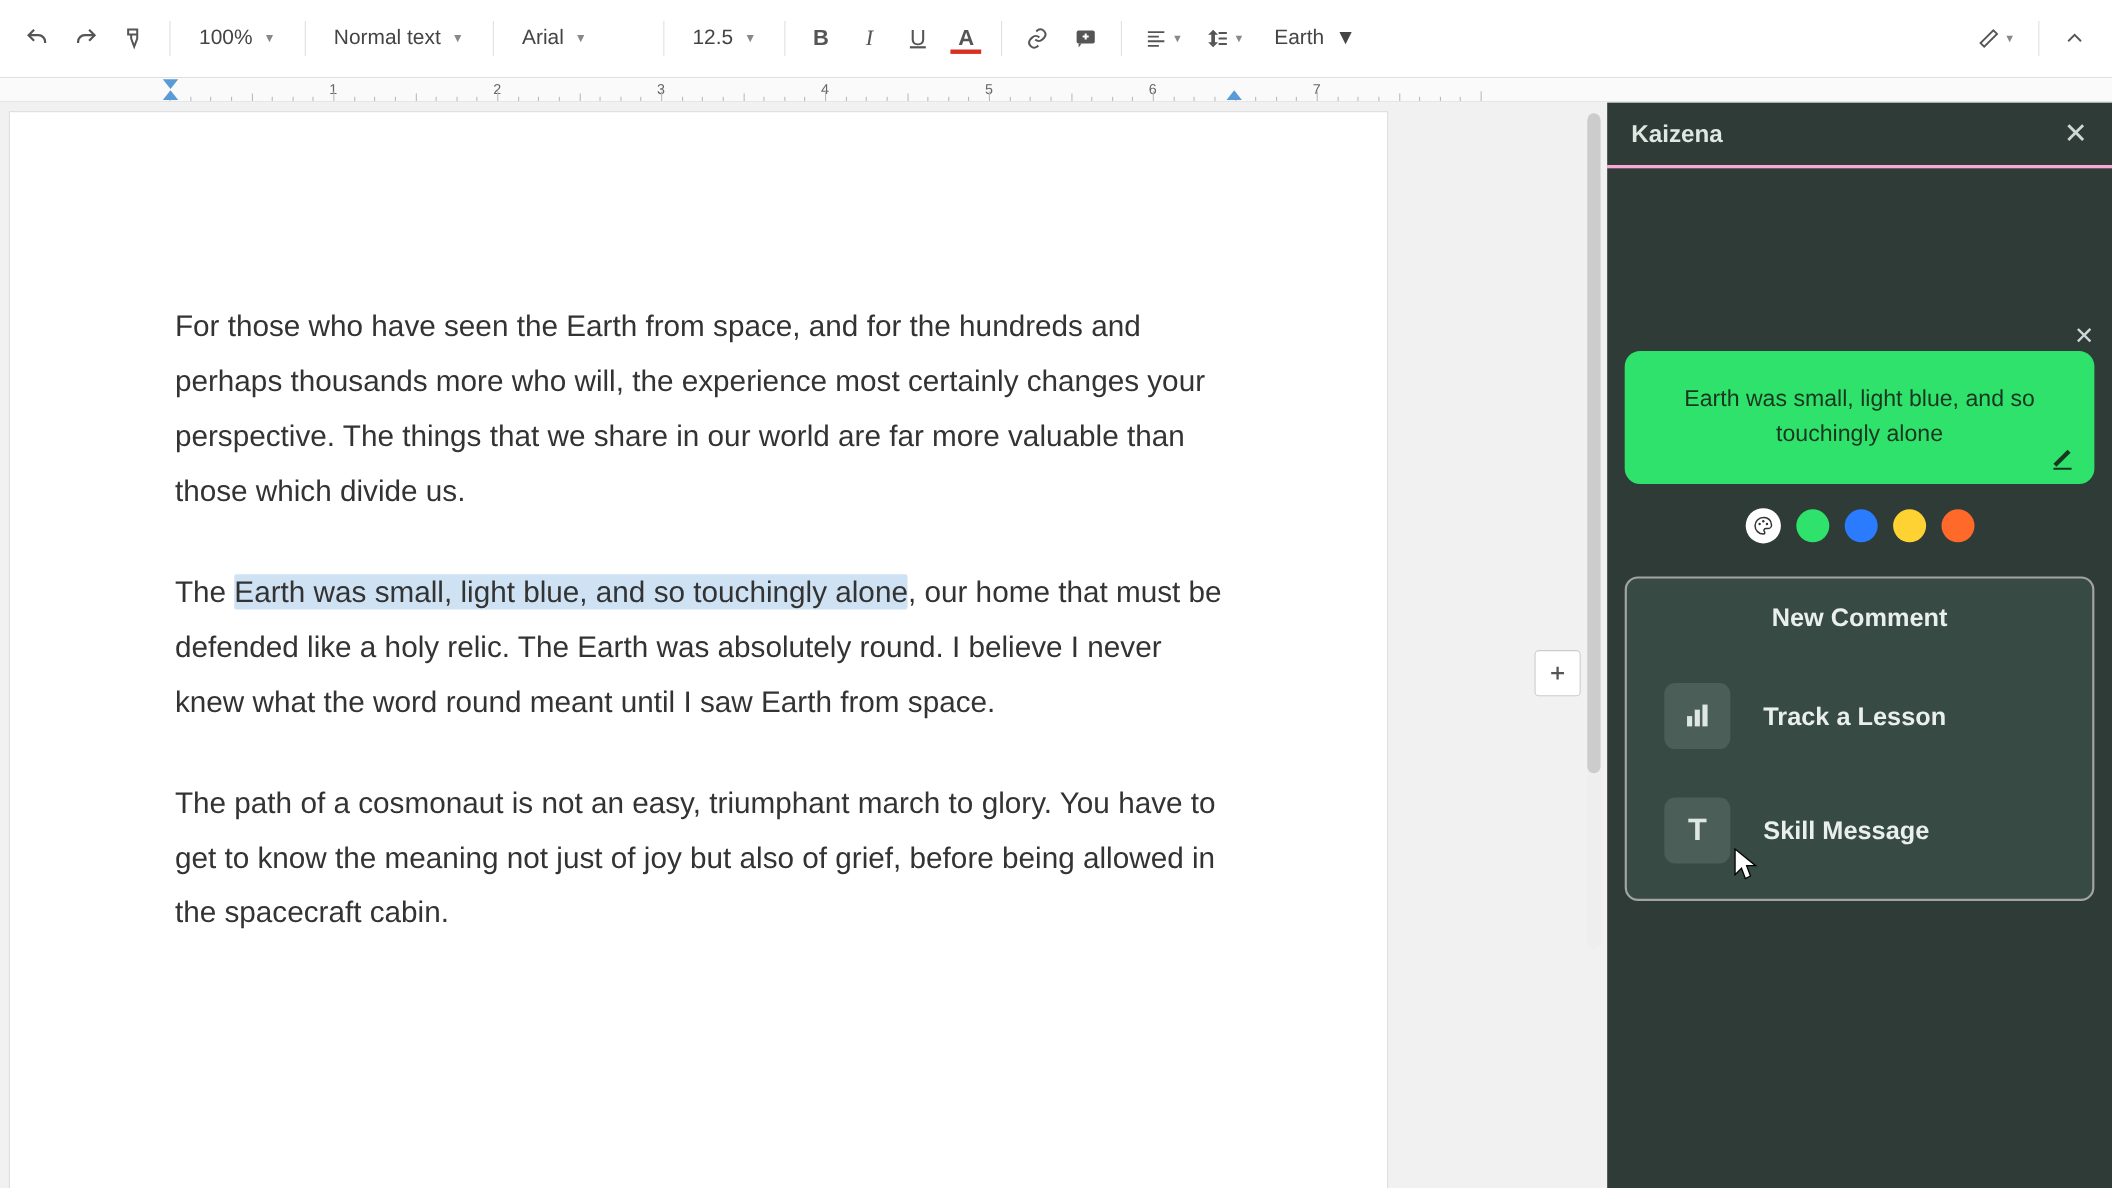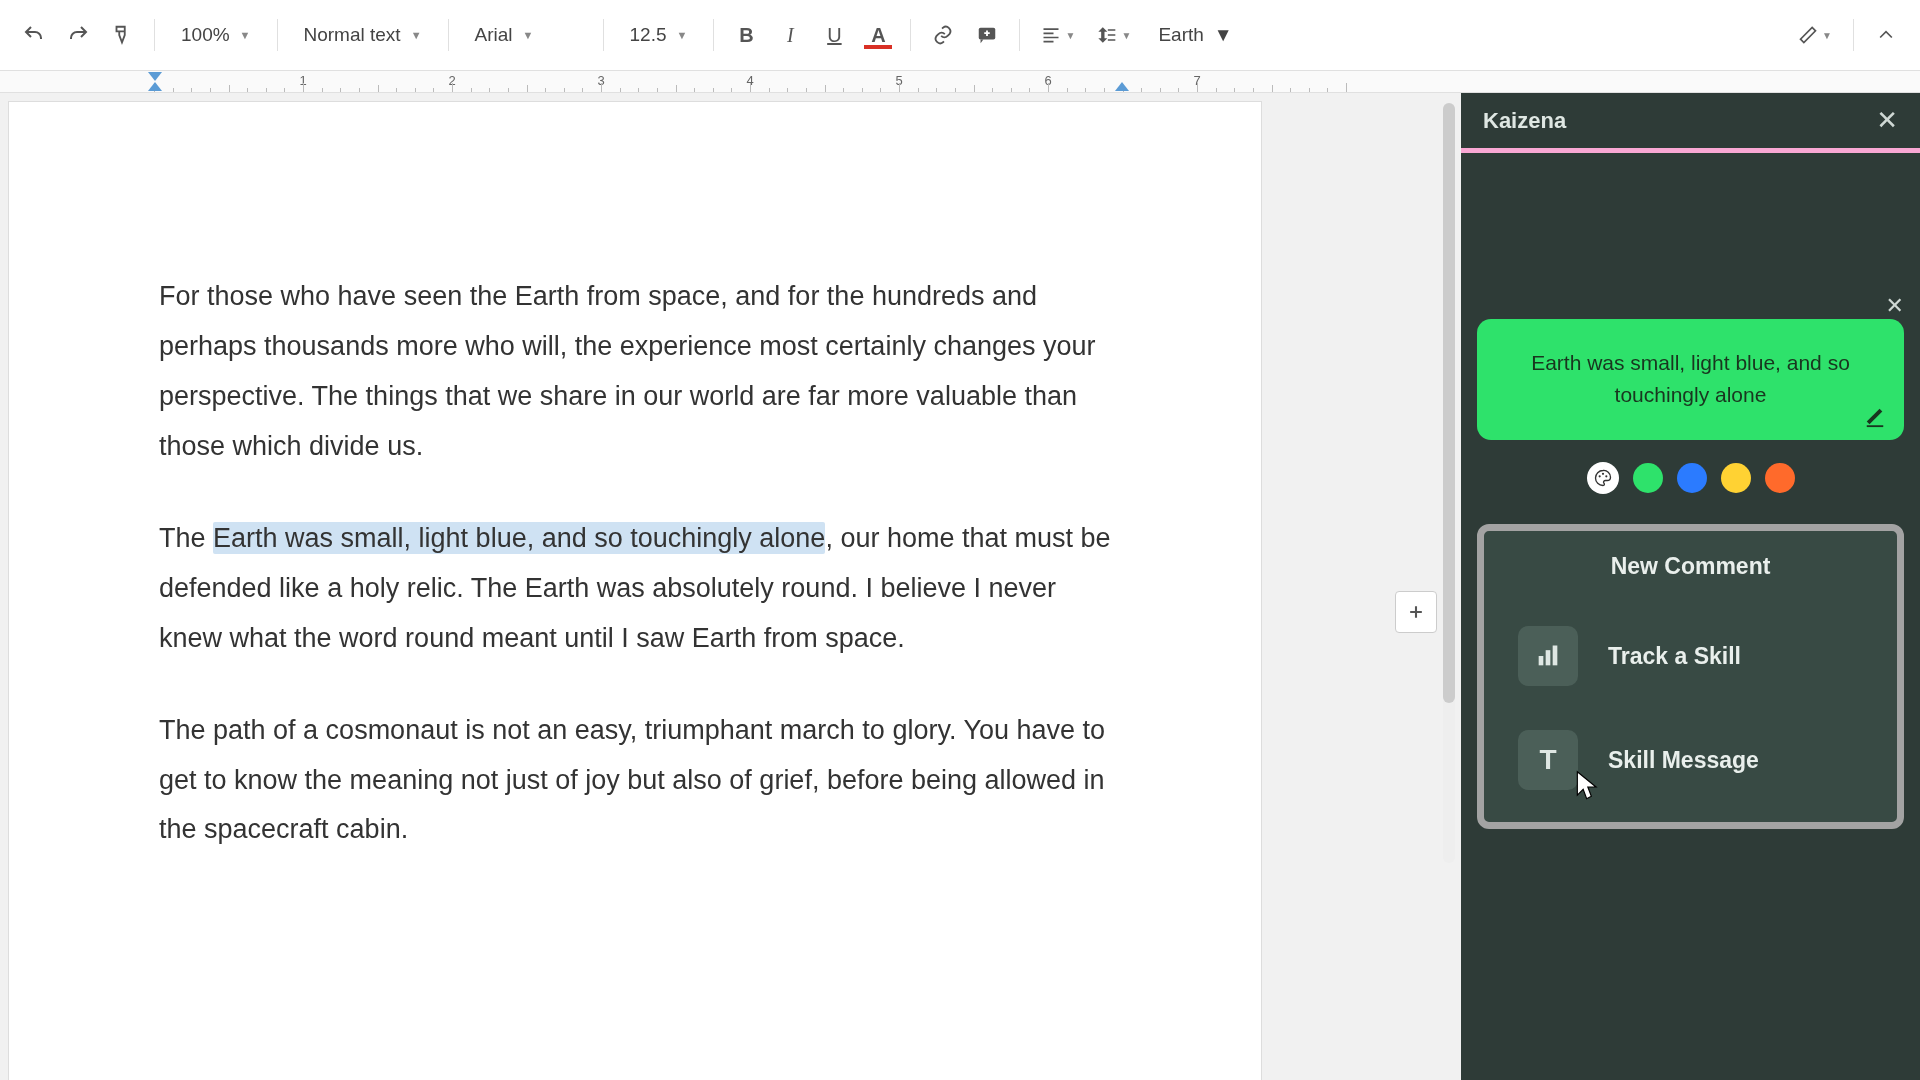--- a/index.html
+++ b/index.html
@@ -83,21 +83,21 @@
     width: 459px;
     background: #2e3b37;
     display: flex; flex-direction: column;
     color: #e9efec;
     font-family: Arial, sans-serif;
   }
   .sp-header {
     height: 60px;
     display: flex; align-items: center; justify-content: space-between;
     padding: 0 22px;
-    border-bottom: 5px solid #f9a8d4;
+    border-bottom: 3px solid #f9a8d4;
   }
   .sp-title { font-size: 22px; font-weight: bold; color: #dfe7e3; }
   .sp-close { font-size: 26px; color: #cfd8d4; cursor: pointer; }
 
   .sp-body { flex:1; overflow:auto; padding: 16px 16px 24px 16px; position: relative; }
 
   .hl-card {
     position: relative;
     margin: 150px 0 22px 0;
     background: #2ee26b;
@@ -111,21 +111,21 @@
   .hl-card .close-x { position:absolute; top:-30px; right:0; font-size:22px; color:#cfd8d4; cursor:pointer; }
   .hl-card .edit-uline { position:absolute; bottom:12px; right:18px; }
   .edit-uline svg { display:block; }
 
   .color-row { display:flex; justify-content:center; gap:14px; margin: 14px 0 30px 0; align-items:center; }
   .palette-icon { width:32px; height:32px; border-radius:50%; background:#fff; display:flex; align-items:center; justify-content:center; }
   .color-dot { width:30px; height:30px; border-radius:50%; cursor:pointer; }
 
   .new-comment-card {
     background: #384a44;
-    border: 7px solid #a3a3a3;
+    border: 2px solid #a3a3a3;
     border-radius: 12px;
     padding: 22px 24px 10px 24px;
   }
   .nc-title { text-align:center; font-size: 23px; font-weight: 600; margin-bottom: 24px; color:#e9efec; }
   .nc-item { display:flex; align-items:center; gap:30px; padding: 22px 10px; cursor:pointer; }
   .nc-icon { width:60px; height:60px; border-radius:10px; background:#4b5f58; display:flex; align-items:center; justify-content:center; color:#dfe7e3; position:relative; }
   .nc-label { font-size: 23px; font-weight:600; color:#e9efec; }
 
   .cursor-icon {
     position: absolute; width: 28px; height: 36px; left: 114px; top: 616px; pointer-events:none;
@@ -391,21 +391,21 @@
 
 
         <div class="nc-item">
           <div class="nc-icon">
             <svg width="28" height="28" viewBox="0 0 24 24">
                 <rect x="4" y="12" width="4" height="8" fill="#dfe7e3"></rect>
                 <rect x="10" y="7" width="4" height="13" fill="#dfe7e3"></rect>
                 <rect x="16" y="3" width="4" height="17" fill="#dfe7e3"></rect>
               </svg>
           </div>
-          <div class="nc-label">Track a Skill</div>
+          <div class="nc-label">Track a Lesson</div>
         </div>
 
 
         <div class="nc-item">
           <div class="nc-icon">
             <span style="font-size:28px;font-weight:bold;color:#dfe7e3">T</span>
           </div>
           <div class="nc-label">Skill Message</div>
         </div>
       </div>

